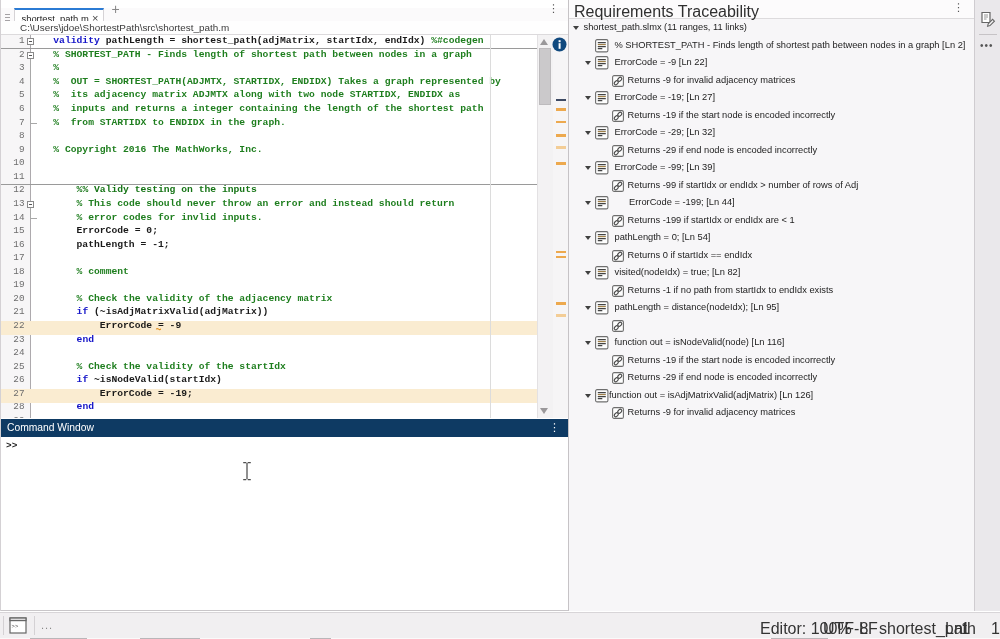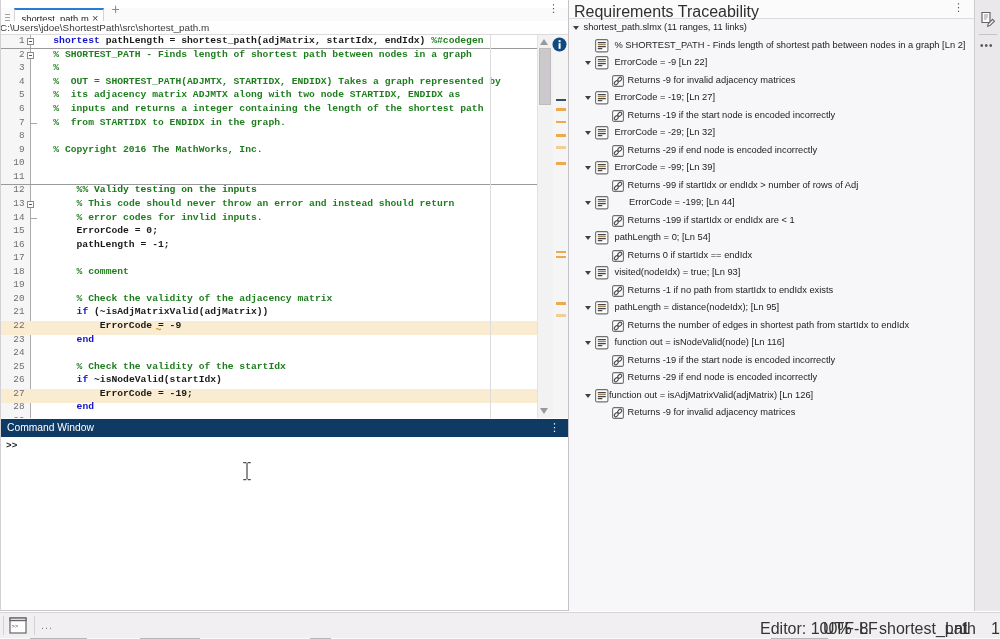--- a/index.html
+++ b/index.html
@@ -9,21 +9,21 @@
 .mono{font-family:"Liberation Mono",monospace}
 
 #tabbar{left:0;top:8px;width:568px;height:25px;background:#fbfafb;border-bottom:1px solid #dbd8db}
 #tab{position:absolute;left:14px;top:0;width:90px;height:21px;background:#fff;border-left:1px solid #d6d3d6;border-right:1px solid #d6d3d6;border-top:2.5px solid #2b7bd4}
 #tabtxt{position:absolute;left:6.5px;top:3px;font-size:9.4px;color:#1a1a1a;white-space:nowrap}
 #tabx{position:absolute;left:77px;top:2px;font-size:11px;color:#4a4a4a}
 #plus{left:111.5px;top:0.5px;font-size:14px;color:#888;font-weight:300}
 #tabdots{left:548px;top:2px;font-size:11px;color:#555;letter-spacing:0}
 .grip{width:4.5px;height:1.6px;background:#a5a2a5;position:absolute;left:5px}
 
-#pathbar{left:0;top:21px;width:568px;height:14px;background:#fefefe;border-bottom:1px solid #dcdadc;font-size:9.9px;color:#3a3a3a;line-height:13px;padding-left:0;white-space:nowrap}
+#pathbar{left:0;top:21px;width:568px;height:14px;background:#fefefe;border-bottom:1px solid #dcdadc;font-size:9.9px;color:#3a3a3a;line-height:13px;padding-left:20px;white-space:nowrap}
 
 #editor{left:0;top:35px;width:568px;height:383px;background:#fff;overflow:hidden}
 #gutter{left:0;top:0;width:30px;height:383px;background:#f7f6f7}
 #rail{left:30px;top:0;width:1px;height:383px;background:#adaaad}
 .hl{left:0;width:537px;height:14px;background:#faecd1}
 .secline{left:0;width:537px;height:1px;background:#9a9a9a}
 #lnums{left:0;top:-0.8px;width:24.5px;text-align:right;font-size:9.3px;line-height:13.57px;color:#6e6e6e}
 #code{left:53.3px;top:-0.8px;font-size:9.7px;line-height:13.57px;color:#1a1a1a;font-weight:bold}
 #code .k{color:#1414c8}
 #code .c{color:#1e7e1e}
@@ -112,21 +112,21 @@
 20
 21
 22
 23
 24
 25
 26
 27
 28
 29</pre>
-  <pre class="abs mono" id="code"><span class="k">shortest</span> pathLength = shortest_path(adjMatrix, startIdx, endIdx) <span class="c">%#codegen</span>
+  <pre class="abs mono" id="code"><span class="k">validity</span> pathLength = shortest_path(adjMatrix, startIdx, endIdx) <span class="c">%#codegen</span>
 <span class="c">% SHORTEST_PATH - Finds length of shortest path between nodes in a graph</span>
 <span class="c">%</span>
 <span class="c">%  OUT = SHORTEST_PATH(ADJMTX, STARTIDX, ENDIDX) Takes a graph represented by</span>
 <span class="c">%  its adjacency matrix ADJMTX along with two node STARTIDX, ENDIDX as</span>
 <span class="c">%  inputs and returns a integer containing the length of the shortest path</span>
 <span class="c">%  from STARTIDX to ENDIDX in the graph.</span>
 
 <span class="c">% Copyright 2016 The MathWorks, Inc.</span>
 
 
@@ -291,21 +291,21 @@
         <rect x="5.5" y="2.8" width="4.5" height="3.0" rx="1.5" transform="rotate(-45 7.75 4.3)"></rect>
       </g>
     </svg>
   <div class="row" style="left:58.5px;top:249.5px">Returns 0 if startIdx == endIdx</div>
   <div class="arr" style="left:16px;top:271.0px"></div>
   <svg width="14" height="14" style="position:absolute;left:25.5px;top:266.0px">
       <rect x="0.6" y="0.6" width="12.3" height="12.3" rx="1.5" fill="#fdfdfd" stroke="#6e6e6e" stroke-width="1.1"></rect>
       <path d="M2.8 3.6 h8 M2.8 7.6 h8 M2.8 9.6 h4.5" stroke="#444" stroke-width="1.1"></path>
       <path d="M2.8 5.6 h8" stroke="#9a7a40" stroke-width="1.1"></path>
     </svg>
-  <div class="row" style="left:45.5px;top:267.0px">visited(nodeIdx) = true; [Ln 93]</div>
+  <div class="row" style="left:45.5px;top:267.0px">visited(nodeIdx) = true; [Ln 82]</div>
   <svg width="12" height="12" style="position:absolute;left:43px;top:284.5px">
       <rect x="0.6" y="0.6" width="10.8" height="10.8" rx="1.5" fill="#fdfdfd" stroke="#6e6e6e" stroke-width="1.1"></rect>
       <g stroke="#4a4a4a" stroke-width="1.15" fill="none">
         <rect x="2.0" y="6.3" width="4.5" height="3.0" rx="1.5" transform="rotate(-45 4.25 7.8)"></rect>
         <rect x="5.5" y="2.8" width="4.5" height="3.0" rx="1.5" transform="rotate(-45 7.75 4.3)"></rect>
       </g>
     </svg>
   <div class="row" style="left:58.5px;top:284.5px">Returns -1 if no path from startIdx to endIdx exists</div>
   <div class="arr" style="left:16px;top:306.0px"></div>
   <svg width="14" height="14" style="position:absolute;left:25.5px;top:301.0px">
@@ -314,21 +314,20 @@
       <path d="M2.8 5.6 h8" stroke="#9a7a40" stroke-width="1.1"></path>
     </svg>
   <div class="row" style="left:45.5px;top:302.0px">pathLength = distance(nodeIdx); [Ln 95]</div>
   <svg width="12" height="12" style="position:absolute;left:43px;top:319.5px">
       <rect x="0.6" y="0.6" width="10.8" height="10.8" rx="1.5" fill="#fdfdfd" stroke="#6e6e6e" stroke-width="1.1"></rect>
       <g stroke="#4a4a4a" stroke-width="1.15" fill="none">
         <rect x="2.0" y="6.3" width="4.5" height="3.0" rx="1.5" transform="rotate(-45 4.25 7.8)"></rect>
         <rect x="5.5" y="2.8" width="4.5" height="3.0" rx="1.5" transform="rotate(-45 7.75 4.3)"></rect>
       </g>
     </svg>
-  <div class="row" style="left:58.5px;top:319.5px">Returns the number of edges in shortest path from startIdx to endIdx</div>
   <div class="arr" style="left:16px;top:341.0px"></div>
   <svg width="14" height="14" style="position:absolute;left:25.5px;top:336.0px">
       <rect x="0.6" y="0.6" width="12.3" height="12.3" rx="1.5" fill="#fdfdfd" stroke="#6e6e6e" stroke-width="1.1"></rect>
       <path d="M2.8 3.6 h8 M2.8 7.6 h8 M2.8 9.6 h4.5" stroke="#444" stroke-width="1.1"></path>
       <path d="M2.8 5.6 h8" stroke="#9a7a40" stroke-width="1.1"></path>
     </svg>
   <div class="row" style="left:45.5px;top:337.0px">function out = isNodeValid(node) [Ln 116]</div>
   <svg width="12" height="12" style="position:absolute;left:43px;top:354.5px">
       <rect x="0.6" y="0.6" width="10.8" height="10.8" rx="1.5" fill="#fdfdfd" stroke="#6e6e6e" stroke-width="1.1"></rect>
       <g stroke="#4a4a4a" stroke-width="1.15" fill="none">

